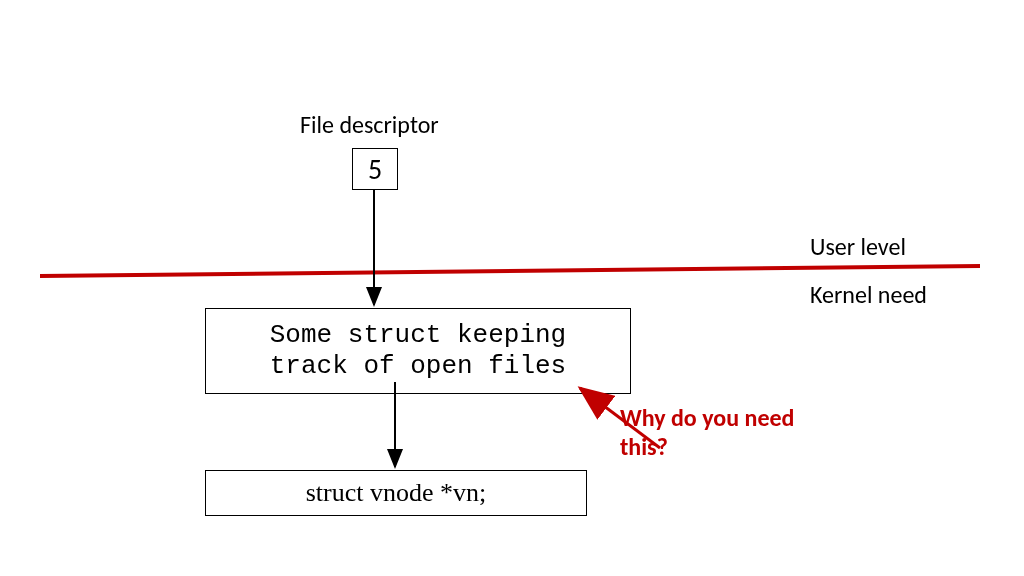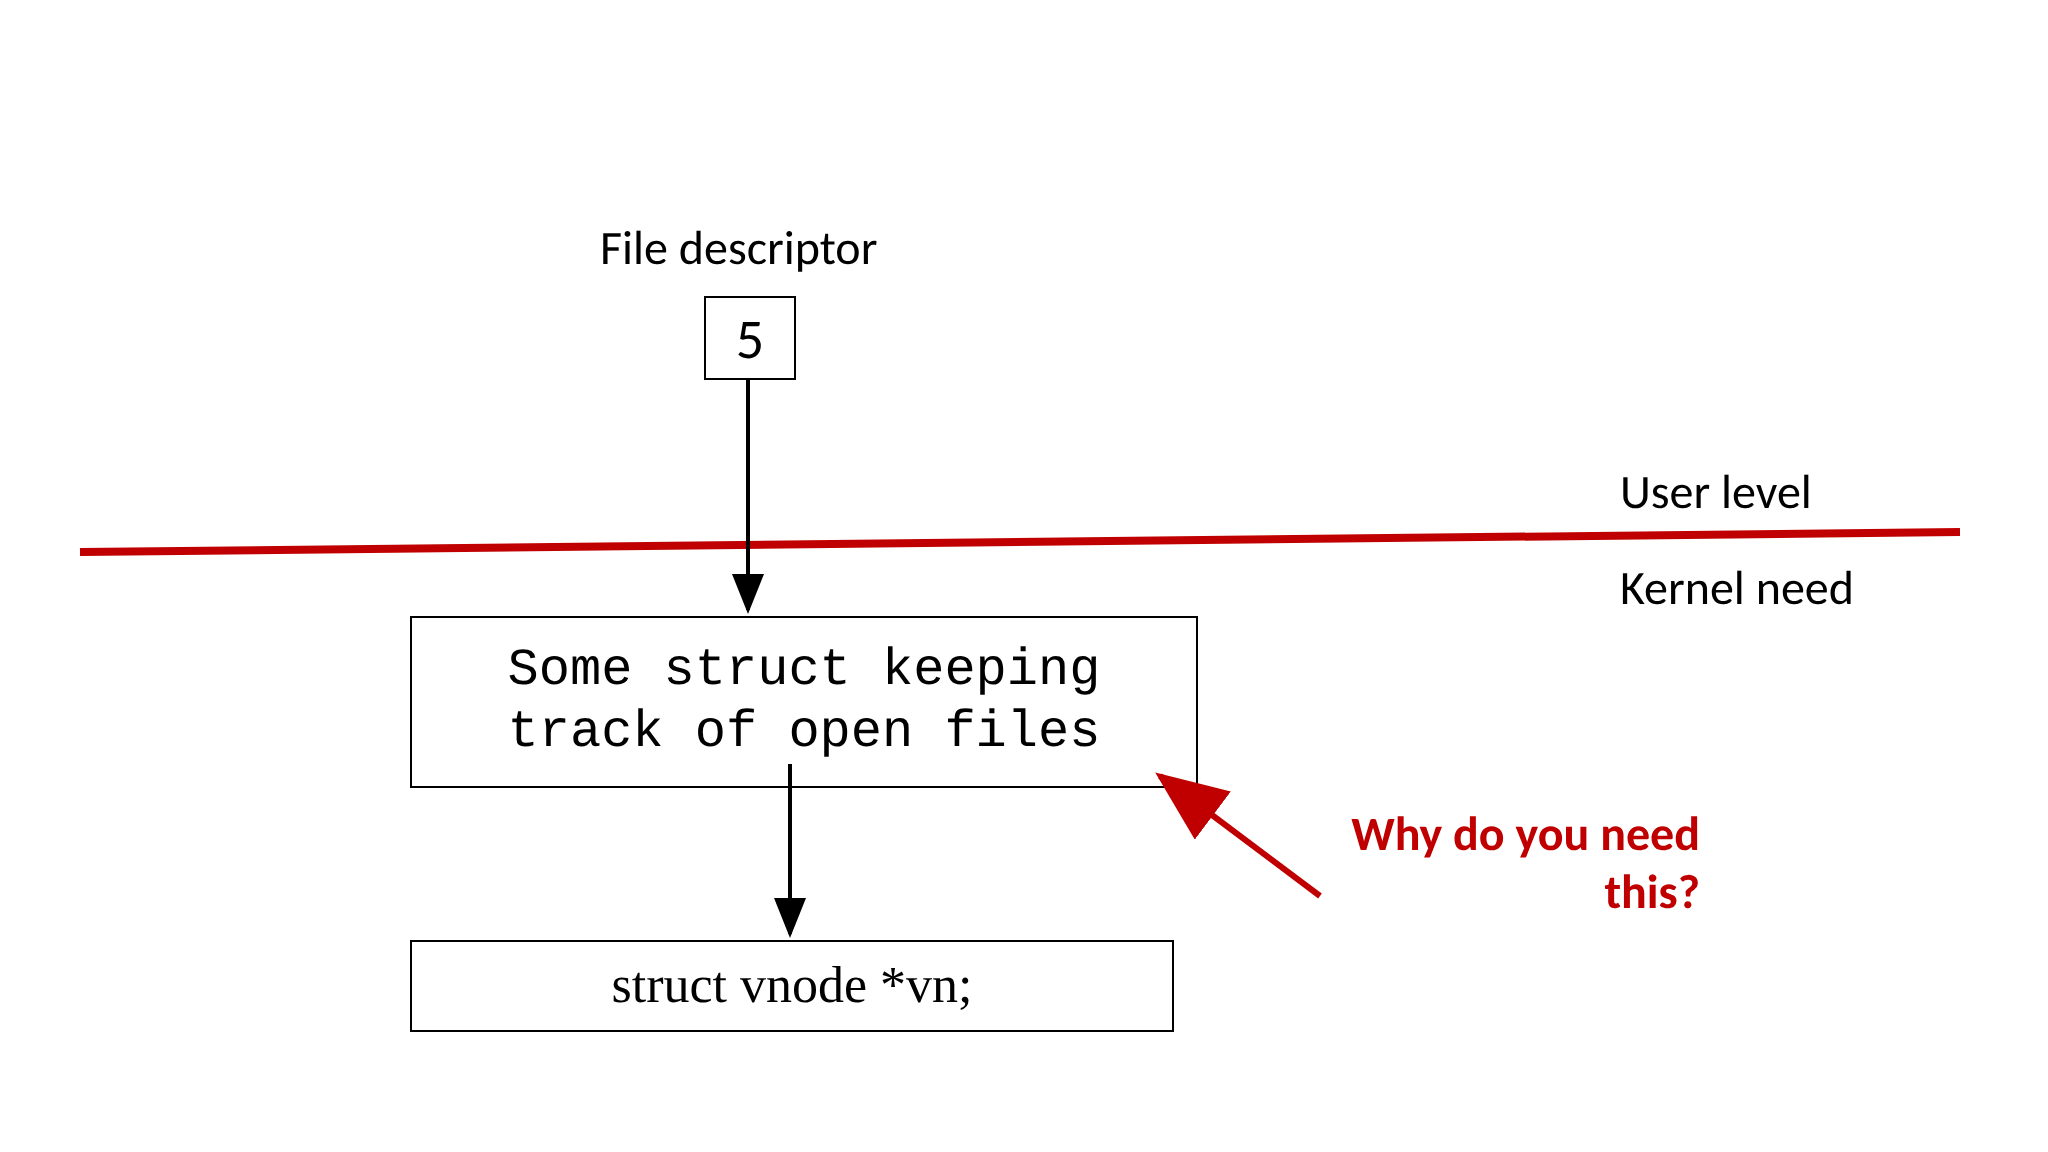--- a/index.html
+++ b/index.html
@@ -29,26 +29,26 @@
     align-items: center;
     justify-content: center;
     font-size: 26px;
   }
   .mono {
     font-family: "Courier New", Courier, monospace;
   }
   .multiline {
     white-space: pre-line;
     line-height: 1.2;
-    padding: 6px 6px;
+    padding: 6px 22px;
   }
   .why {
     color: #c00000;
     font-weight: bold;
-    text-align: right;
+    text-align: left;
     white-space: pre-line;
     line-height: 1.2;
   }
   svg.overlay {
     position: absolute;
     left: 0;
     top: 0;
     width: 1024px;
     height: 576px;
     pointer-events: none;

